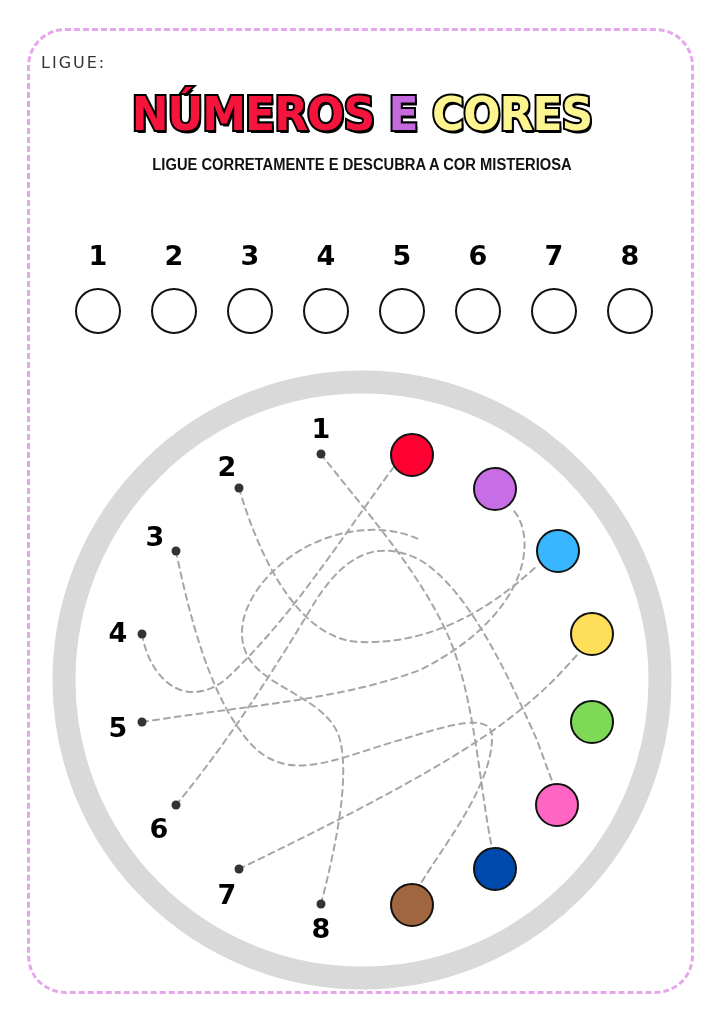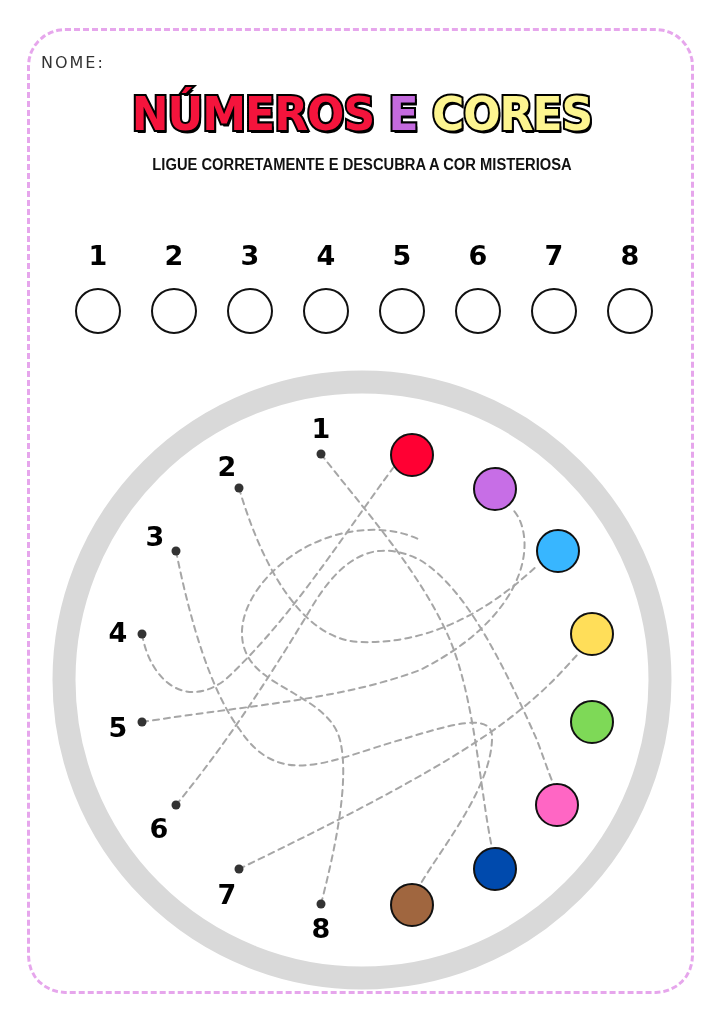--- a/index.html
+++ b/index.html
@@ -49,21 +49,21 @@
     .color-dot {
       position: absolute; width: 44px; height: 44px; border: 2px solid #111; border-radius: 50%;
       box-sizing: border-box; cursor: pointer;
     }
   </style>
 </head>
 <body>
 
 <div class="page-frame"></div>
 
-<div class="name-label">NOME:</div>
+<div class="name-label">LIGUE:</div>
 
 <div class="title">
   <span class="t-red">NÚMEROS</span>
   <span class="t-purple">E</span>
   <span class="t-yellow">CORES</span>
 </div>
 
 <div class="subtitle">LIGUE CORRETAMENTE E DESCUBRA A COR MISTERIOSA</div>
 
 <div class="answer-row">

